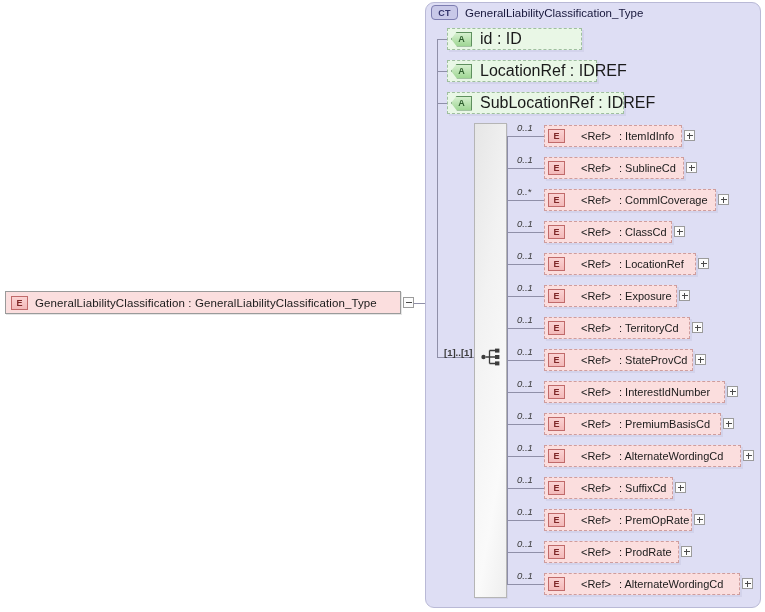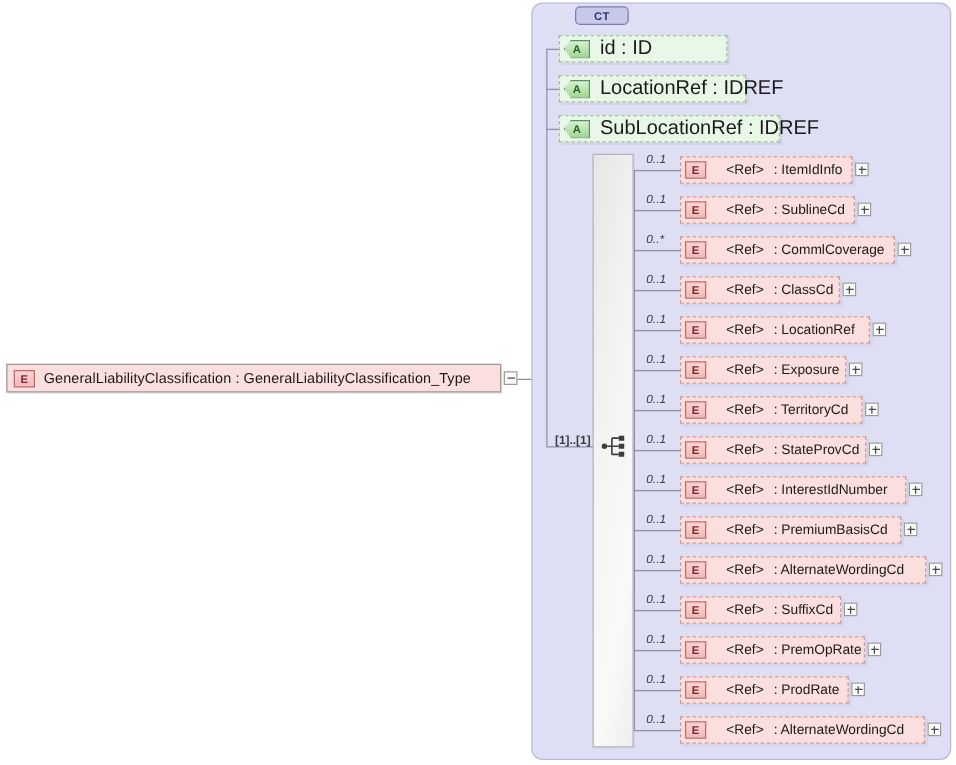--- a/index.html
+++ b/index.html
@@ -59,27 +59,26 @@
     box-sizing:border-box;
     border:1px solid #b9b9d6;
     border-radius:9px;
     background:#dedef4;
   }
   .ct-title{
     position:absolute;left:431px;top:5px;
     display:flex;align-items:center;gap:7px;
   }
   .ct-badge{
-    width:43px;height:15px;box-sizing:border-box;
+    width:27px;height:15px;box-sizing:border-box;
     border:1px solid #7d7db0;border-radius:4px;
     background:#c8c8e8;
     color:#33336b;font-size:9px;font-weight:bold;
     display:flex;align-items:center;justify-content:center;
     letter-spacing:.3px;
-    margin-left:29px;
   }
   .ct-name{font-size:11.5px;color:#16163a;white-space:nowrap;}
 
   
   .attr-row{
     position:absolute;height:22px;
     box-sizing:border-box;
     border:1px dashed #9fbf9f;
     background:#e9f7e6;
     display:flex;align-items:center;
@@ -153,20 +152,21 @@
     <span class="lbl">GeneralLiabilityClassification : GeneralLiabilityClassification_Type</span>
   </div>
   <div class="pm-box" id="rootToggle" style="left: 403px; top: 296.5px;">
     <i class="h"></i>
   </div>
   <div class="conn h" id="rootConn" style="left: 414px; top: 302.5px; width: 23px;"></div>
 
   <div class="ct-box"></div>
   <div class="ct-title">
     <span class="ct-badge">CT</span>
+    <span class="ct-name">GeneralLiabilityClassification_Type</span>
   </div>
 
   <div id="tree">
       <div class="conn v" style="left: 437px; top: 39px; width: 1px; height: 318px;"></div>
       <div class="conn h" style="left: 437px; top: 39px; width: 10px; height: 1px;"></div>
       <div class="attr-row" style="left: 447px; top: 28px; width: 135px;">
         <span class="aicon">
           <span class="shape"></span>
           <span>A</span>
         </span>

